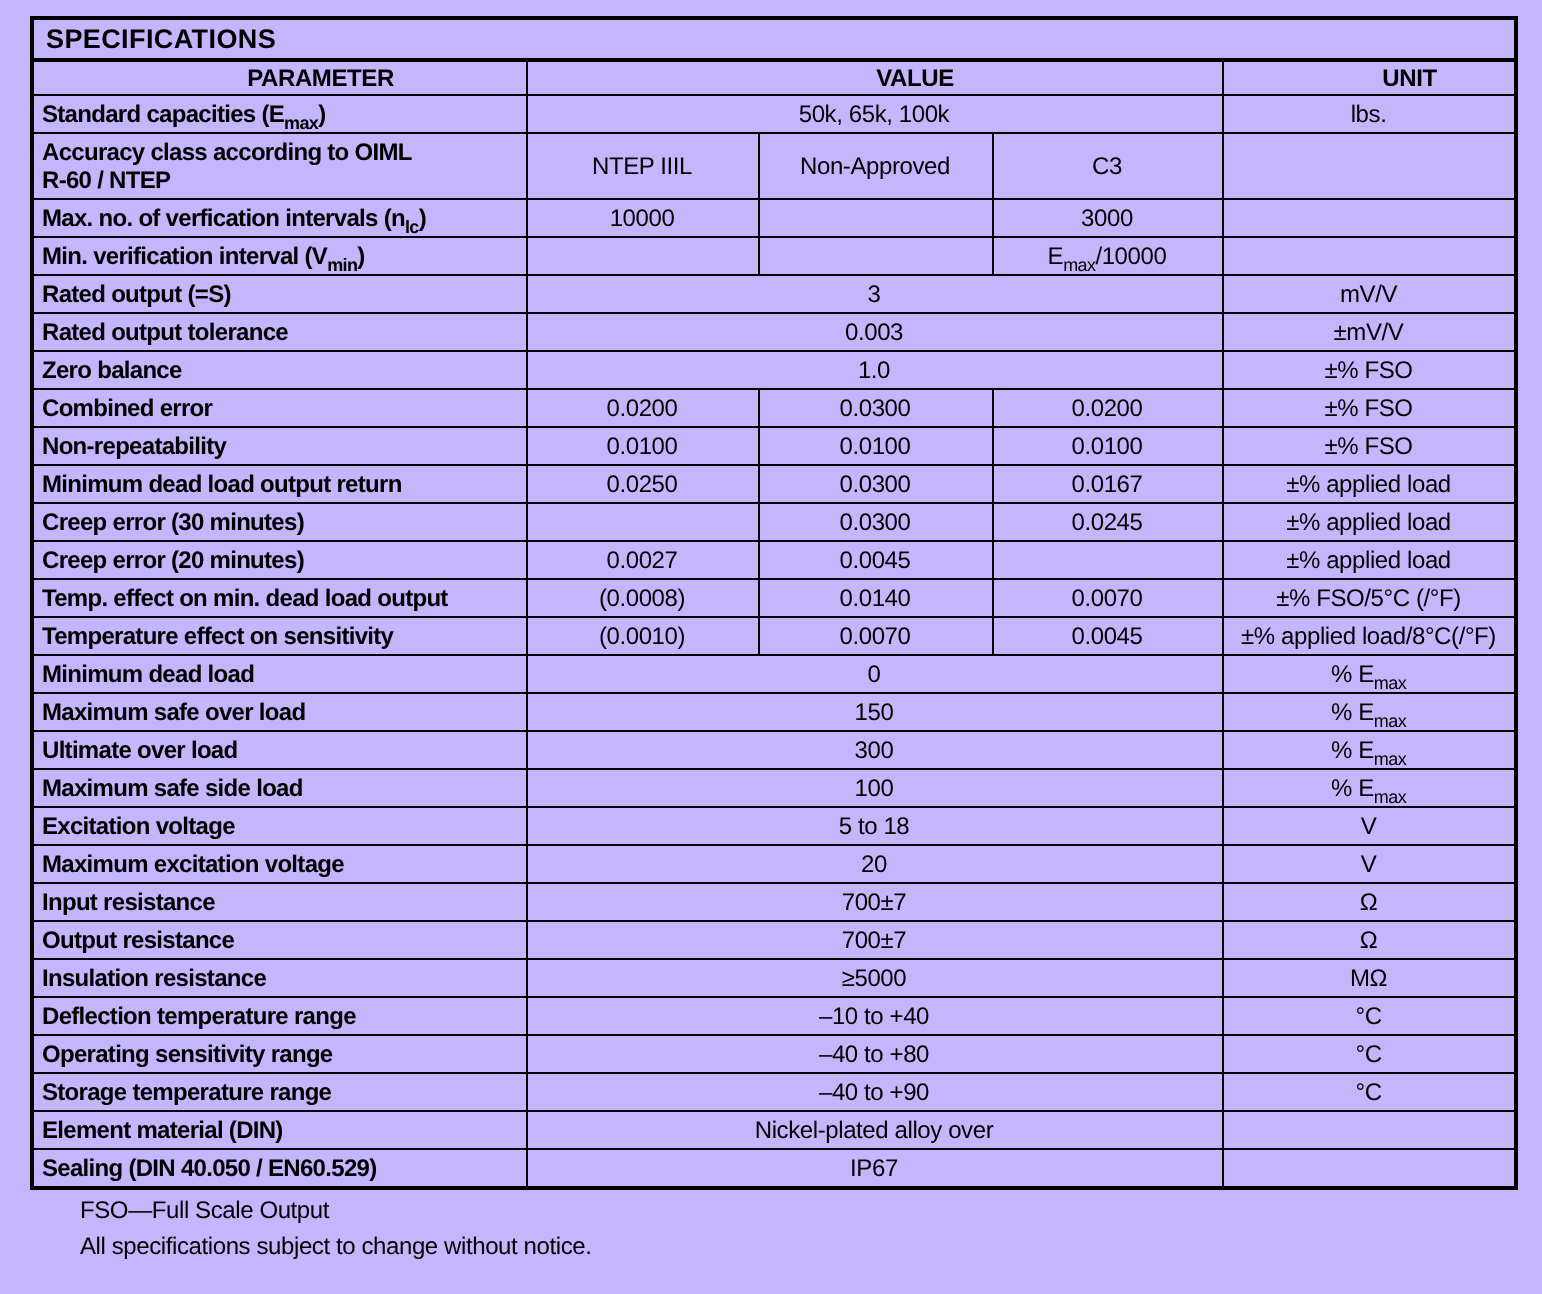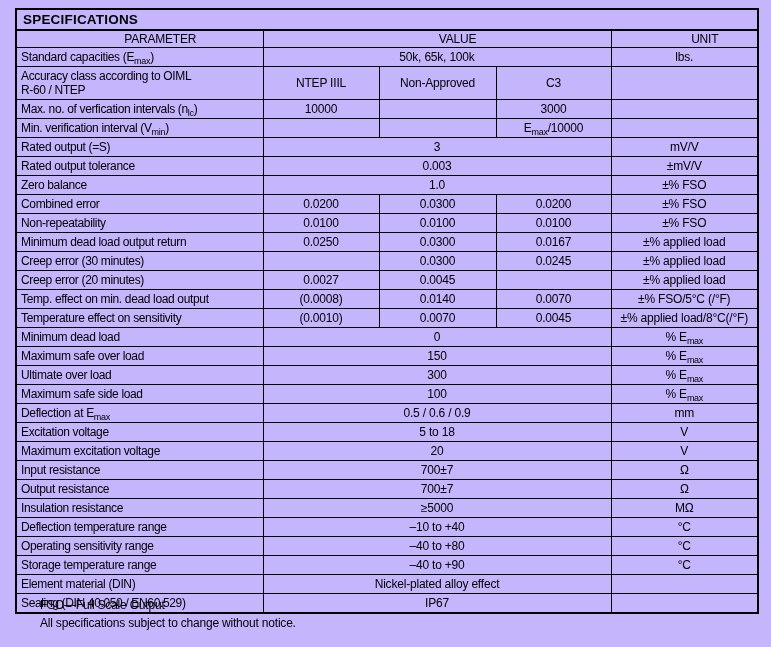--- a/index.html
+++ b/index.html
@@ -29,28 +29,28 @@
   tr.title-row th {
     text-align: left;
     font-size: 13.5px;
     font-weight: bold;
     letter-spacing: 0.2px;
     padding-left: 6px;
     height: 19px;
     border-bottom: 2px solid #000;
   }
   tr.col-head th {
-    font-weight: normal;
+    font-weight: bold;
     text-align: center;
     height: 16px;
     letter-spacing: -0.2px;
     padding-left: 45px;
   }
   td.param {
-    font-weight: normal;
+    font-weight: bold;
     text-align: left;
     padding-left: 6px;
     letter-spacing: -0.35px;
     white-space: pre-line;
     line-height: 14px;
   }
   td.val, td.unit {
     text-align: center;
     letter-spacing: -0.2px;
   }
@@ -192,25 +192,20 @@
           <td class="param">Ultimate over load</td>
           <td colspan="3" class="val">300</td>
           <td class="unit">% E<sub>max</sub></td>
         </tr>
         <tr>
           <td class="param">Maximum safe side load</td>
           <td colspan="3" class="val">100</td>
           <td class="unit">% E<sub>max</sub></td>
         </tr>
         <tr>
-          <td class="param">Deflection at E<sub>max</sub></td>
-          <td colspan="3" class="val">0.5 / 0.6 / 0.9</td>
-          <td class="unit">mm</td>
-        </tr>
-        <tr>
           <td class="param">Excitation voltage</td>
           <td colspan="3" class="val">5 to 18</td>
           <td class="unit">V</td>
         </tr>
         <tr>
           <td class="param">Maximum excitation voltage</td>
           <td colspan="3" class="val">20</td>
           <td class="unit">V</td>
         </tr>
         <tr>
@@ -238,21 +233,21 @@
           <td colspan="3" class="val">–40 to +80</td>
           <td class="unit">°C</td>
         </tr>
         <tr>
           <td class="param">Storage temperature range</td>
           <td colspan="3" class="val">–40 to +90</td>
           <td class="unit">°C</td>
         </tr>
         <tr>
           <td class="param">Element material (DIN)</td>
-          <td colspan="3" class="val">Nickel-plated alloy effect</td>
+          <td colspan="3" class="val">Nickel-plated alloy over</td>
           <td class="unit"></td>
         </tr>
         <tr>
           <td class="param">Sealing (DIN 40.050 / EN60.529)</td>
           <td colspan="3" class="val">IP67</td>
           <td class="unit"></td>
         </tr>
       </tbody>
   </table>
 

